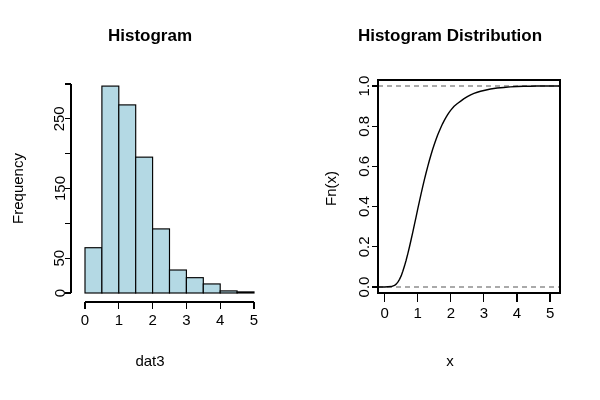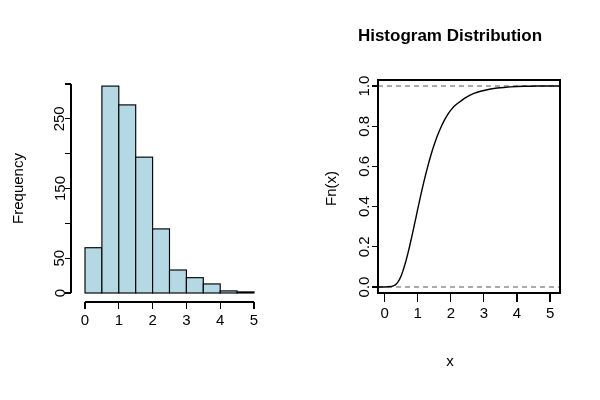--- a/index.html
+++ b/index.html
@@ -111,20 +111,21 @@
     stroke-linecap: butt;
   }
 </style>
 </head>
 <body>
 
 <div id="figure">
 
   <div class="panel panel-left">
 
+    <div class="panel-title">Histogram</div>
 
     <div class="ylab ylab-hist">Frequency</div>
 
     <svg class="plot-svg" id="hist-svg" width="300" height="400">
         <path d="M 71 293 L 71 84" class="axis-line"></path>
         <path d="M 71 293 L 65 293" class="axis-line"></path>
         <text x="59" y="293" text-anchor="middle" dominant-baseline="central" transform="rotate(-90 59 293)" class="tick-text">0</text>
         <path d="M 71 258.1666666666667 L 65 258.1666666666667" class="axis-line"></path>
         <text x="59" y="258.1666666666667" text-anchor="middle" dominant-baseline="central" transform="rotate(-90 59 258.1666666666667)" class="tick-text">50</text>
         <path d="M 71 223.33333333333334 L 65 223.33333333333334" class="axis-line"></path>
@@ -152,20 +153,21 @@
         <path d="M 152.60000000000002 302 L 152.60000000000002 309" class="axis-line"></path>
         <text x="152.60000000000002" y="325" text-anchor="middle" class="tick-text">2</text>
         <path d="M 186.39999999999998 302 L 186.39999999999998 309" class="axis-line"></path>
         <text x="186.39999999999998" y="325" text-anchor="middle" class="tick-text">3</text>
         <path d="M 220.20000000000002 302 L 220.20000000000002 309" class="axis-line"></path>
         <text x="220.20000000000002" y="325" text-anchor="middle" class="tick-text">4</text>
         <path d="M 254 302 L 254 309" class="axis-line"></path>
         <text x="254" y="325" text-anchor="middle" class="tick-text">5</text>
       </svg>
 
+    <div class="xlab">dat3</div>
   </div>
 
   <div class="panel panel-right">
 
     <div class="panel-title">Histogram Distribution</div>
 
     <div class="ylab ylab-cdf">Fn(x)</div>
 
     <svg class="plot-svg" id="cdf-svg" width="300" height="400">
         <path d="M 78 286.97169811320754 L 260 286.97169811320754" class="guide"></path>

